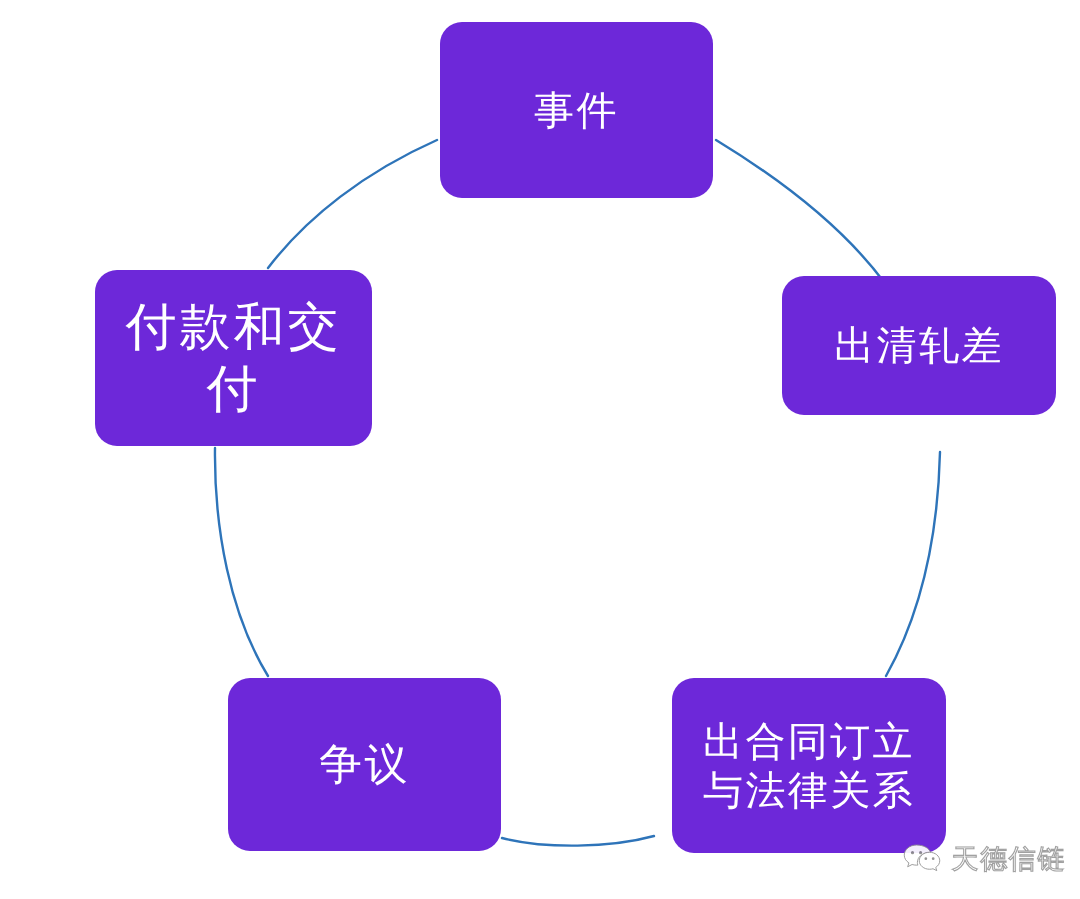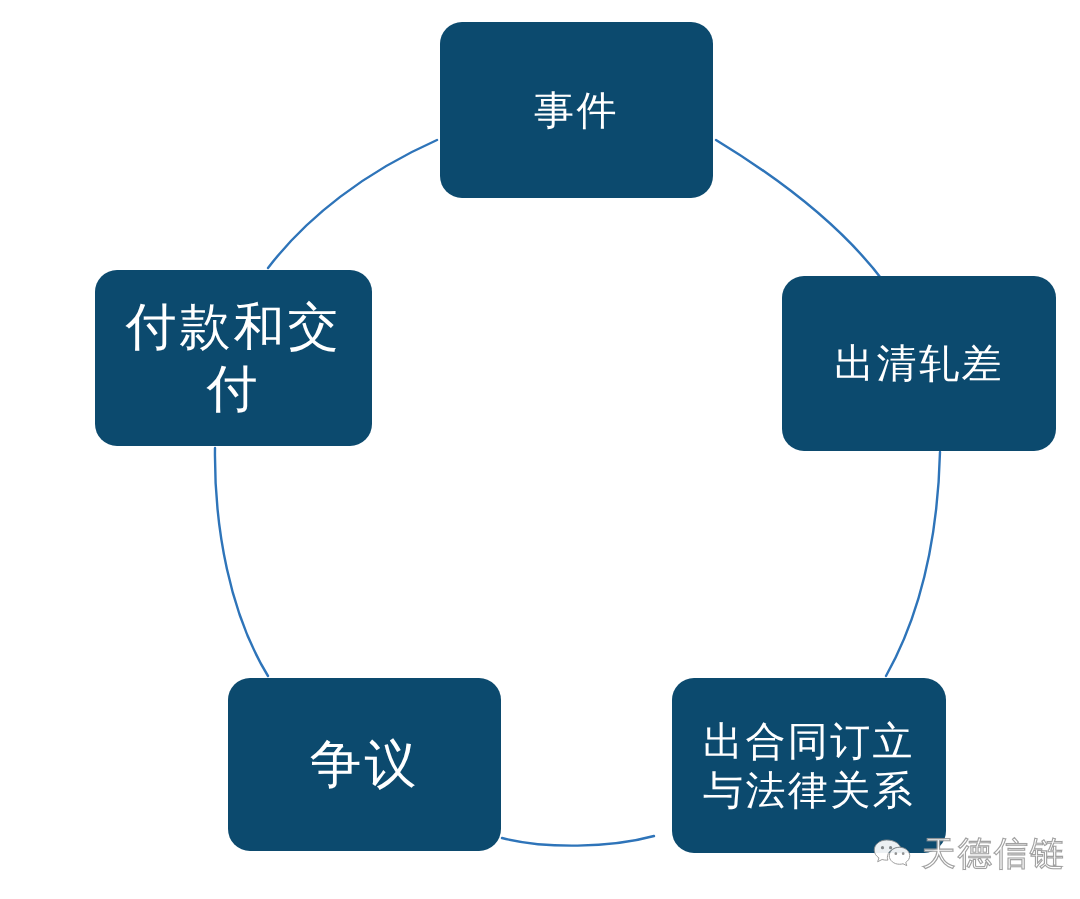--- a/index.html
+++ b/index.html
@@ -23,21 +23,21 @@
     left: 0;
     top: 0;
     width: 1080px;
     height: 899px;
     pointer-events: none;
   }
   .node {
     position: absolute;
     box-sizing: border-box;
     border-radius: 22px;
-    background: #0c4a6e;
+    background: #6d28d9;
     color: #ffffff;
     display: flex;
     align-items: center;
     justify-content: center;
     text-align: center;
     line-height: 1.22;
     letter-spacing: 0.06em;
     font-weight: 400;
     -webkit-font-smoothing: antialiased;
   }
@@ -45,30 +45,30 @@
     display: block;
     white-space: pre-line;
     padding: 0 6px;
   }
   
   #node-event {
     left: 440px;  top: 22px;   width: 273px; height: 176px;
     font-size: 40px;
   }
   #node-clearing {
-    left: 782px;  top: 276px;  width: 274px; height: 175px;
+    left: 782px;  top: 276px;  width: 274px; height: 139px;
     font-size: 40px;
   }
   #node-contract {
     left: 672px;  top: 678px;  width: 274px; height: 175px;
     font-size: 40px;
   }
   #node-dispute {
     left: 228px;  top: 678px;  width: 273px; height: 173px;
-    font-size: 52px;
+    font-size: 43px;
   }
   #node-payment {
     left: 95px;   top: 270px;  width: 277px; height: 176px;
     font-size: 51px;
   }
   
   #watermark {
     position: absolute;
     right: 14px;
     bottom: 22px;
@@ -77,21 +77,21 @@
     gap: 10px;
     opacity: 0.92;
   }
   #watermark .wm-icon {
     width: 40px;
     height: 34px;
     flex: 0 0 auto;
     display: block;
   }
   #watermark .wm-text {
-    font-size: 34px;
+    font-size: 27px;
     letter-spacing: 0.06em;
     color: #ffffff;
     -webkit-text-stroke: 1.1px #9a9a9a;
     text-shadow: 0 0 1px #b5b5b5;
     white-space: nowrap;
     font-family: "Liberation Sans", "DejaVu Sans", sans-serif;
   }
   #wm-badge {
     position: absolute;
     right: 132px;

